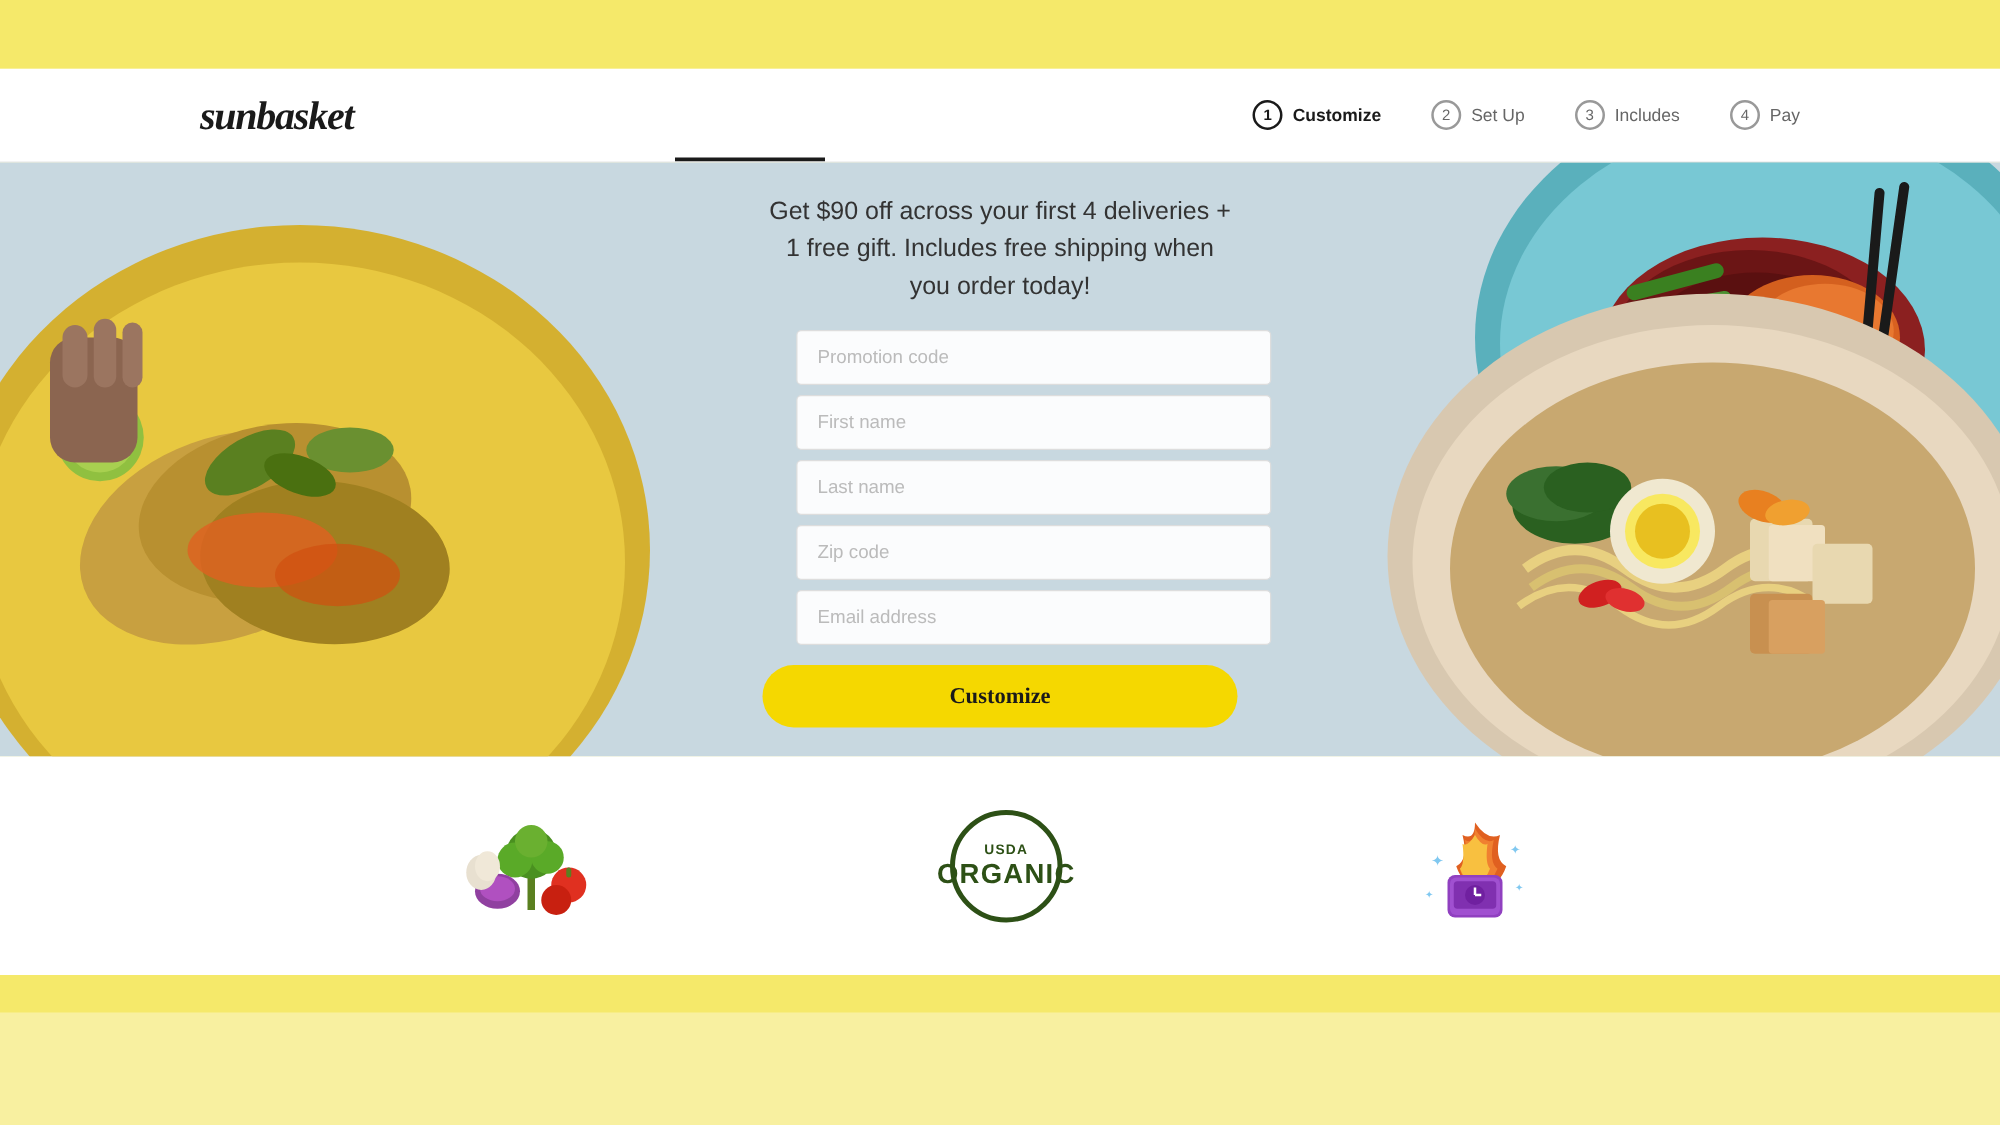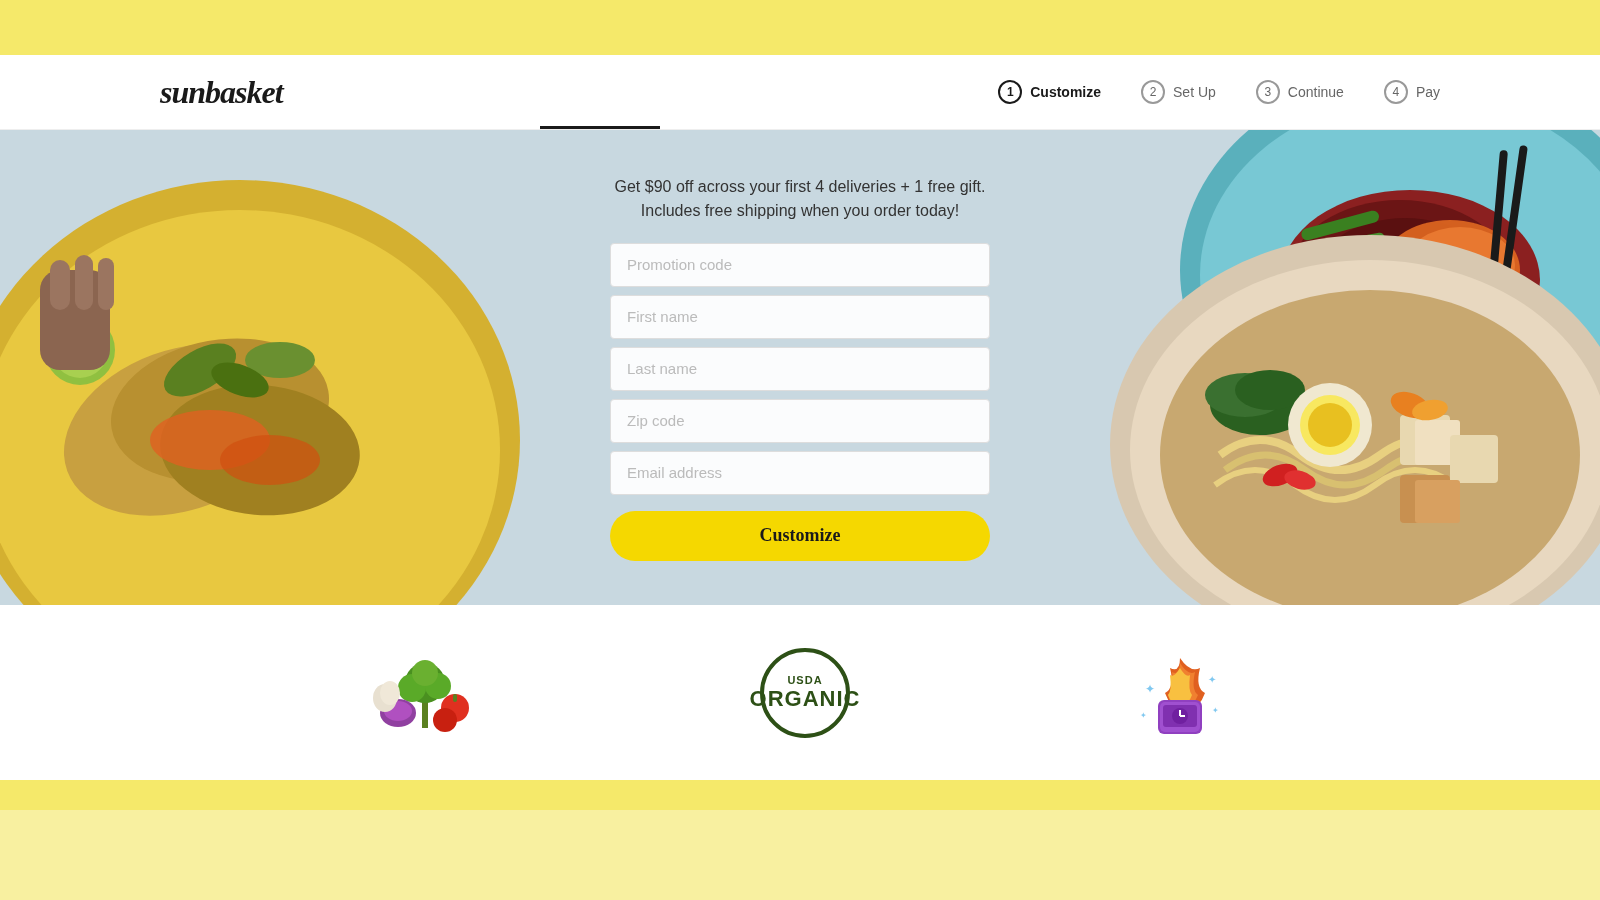--- a/index.html
+++ b/index.html
@@ -105,39 +105,40 @@
 
     .form-title {
       font-size: 40px;
       font-weight: 900;
       color: #1a1a1a;
       margin-bottom: 12px;
       font-family: Georgia, serif;
     }
 
     .form-subtitle {
-      font-size: 16px;
+      font-size: 20px;
       color: #333;
       line-height: 1.5;
       margin-bottom: 20px;
       font-family: Arial, sans-serif;
     }
 
     .form-input {
       width: 100%;
       height: 44px;
       background: rgba(255,255,255,0.92);
       border: 1px solid #ddd;
       border-radius: 4px;
       padding: 0 16px;
       font-size: 15px;
       color: #999;
       font-family: Arial, sans-serif;
       margin-bottom: 8px;
       outline: none;
+      margin-left: 27px;
     }
 
     .form-input::placeholder {
       color: #bbb;
     }
 
     .continue-btn {
       width: 100%;
       height: 50px;
       background: #f5d800;
@@ -241,21 +242,21 @@
     <div class="step active">
       <div class="step-circle">1</div>
       <span>Customize</span>
     </div>
     <div class="step">
       <div class="step-circle">2</div>
       <span>Set Up</span>
     </div>
     <div class="step">
       <div class="step-circle">3</div>
-      <span>Continue</span>
+      <span>Includes</span>
     </div>
     <div class="step">
       <div class="step-circle">4</div>
       <span>Pay</span>
     </div>
   </div>
   <div class="step-underline"></div>
 </div>
 
 <div class="hero">

